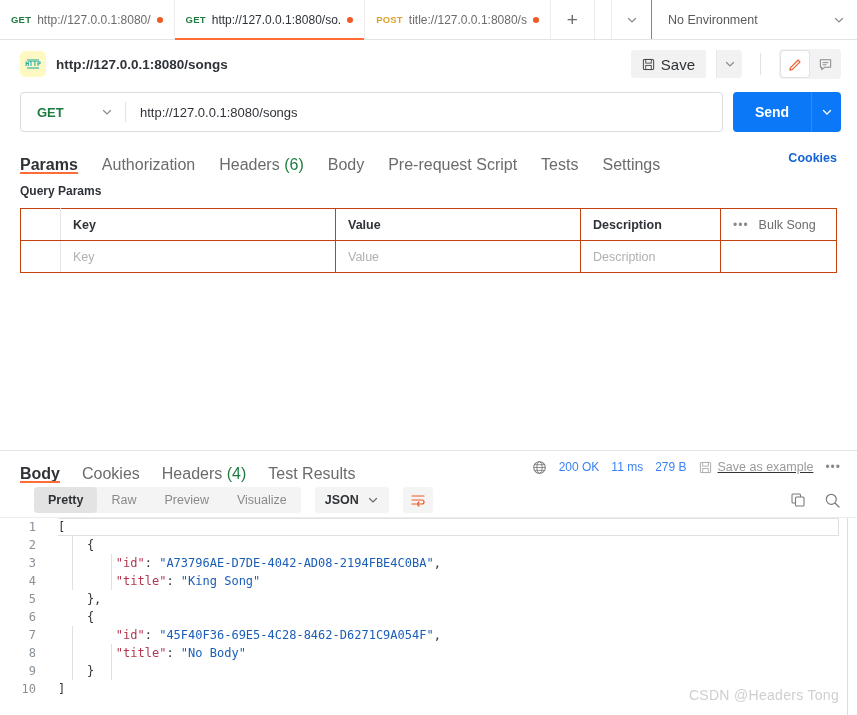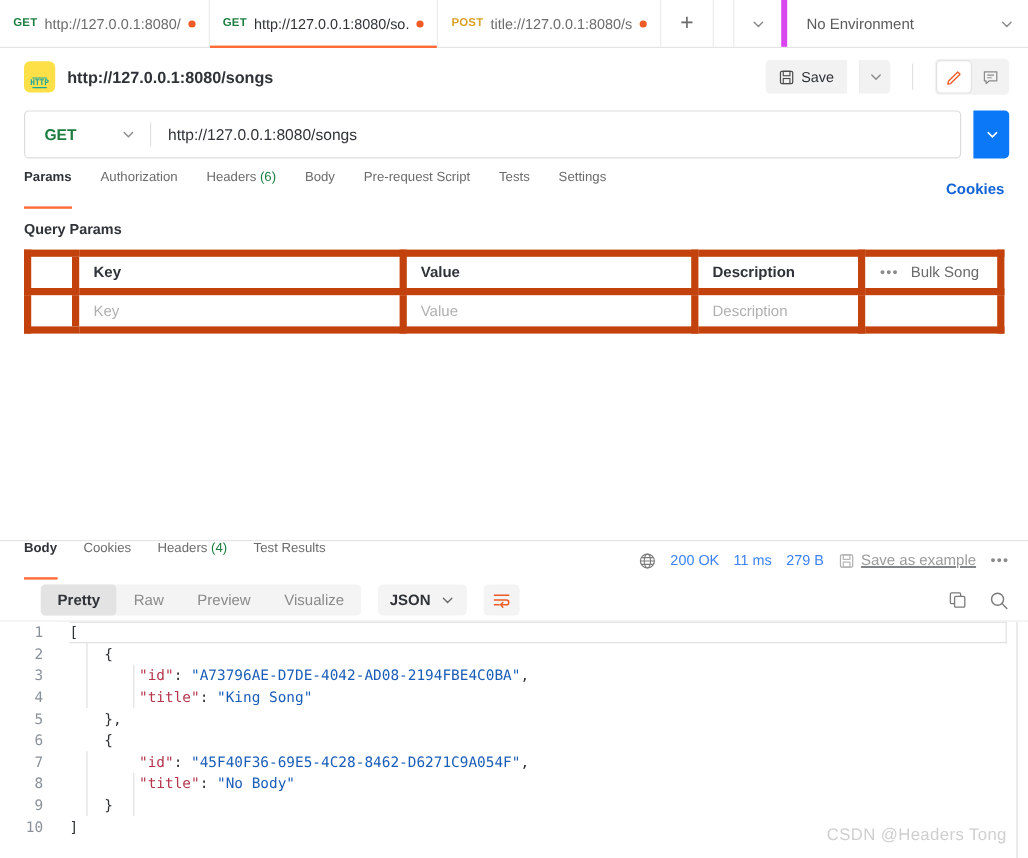--- a/index.html
+++ b/index.html
@@ -37,37 +37,37 @@
     color: #6b6b6b; font-size: 19px; cursor: pointer; border-right: 1px solid #ececec;
   }
   .tabstrip-spacer { flex: 1; }
   .tab-chevron {
     width: 40px; display: flex; align-items: center; justify-content: center;
     color: #8a8a8a; cursor: pointer; border-left: 1px solid #ececec;
   }
   .env-select {
     width: 206px; display: flex; align-items: center; justify-content: space-between;
     padding: 0 12px 0 16px; color: #5a5a5a; font-size: 12.5px; cursor: pointer;
-    border-left: 5px solid #d946ef;
+    border-left: 1px solid #d946ef;
   }
 
   
   .reqbar {
     height: 48px; display: flex; align-items: center; padding: 0 16px 0 20px;
     flex: 0 0 48px; gap: 10px;
   }
   .http-badge {
-    width: 26px; height: 26px; border-radius: 5px; background: #fde047;
-    display: flex; align-items: flex-end; justify-content: center; flex: 0 0 26px;
+    width: 26px; height: 26px; border-radius: 5px; background: #fef9c3;
+    display: flex; align-items: center; justify-content: center; flex: 0 0 26px;
   }
   .req-title { font-size: 13.5px; font-weight: bold; color: #2f3338; flex: 1; }
   .save-btn {
     display: flex; align-items: center; gap: 6px; height: 28px;
     padding: 0 11px; background: #f2f2f2; border-radius: 4px 0 0 4px;
-    font-size: 12px; color: #2f3338; cursor: pointer;
+    font-size: 15px; color: #2f3338; cursor: pointer;
   }
   .save-caret {
     width: 26px; height: 28px; background: #f2f2f2; border-radius: 0 4px 4px 0;
     display: flex; align-items: center; justify-content: center;
     color: #8a8a8a; cursor: pointer; border-left: 1px solid #e6e6e6;
   }
   .vdiv { width: 1px; height: 22px; background: #e2e2e2; margin: 0 8px; }
   .icon-btn {
     width: 30px; height: 28px; display: flex; align-items: center; justify-content: center;
     cursor: pointer; border-radius: 4px;
@@ -103,39 +103,39 @@
     display: flex; align-items: center; justify-content: center;
     border-radius: 0 4px 4px 0; cursor: pointer; border-left: 1px solid #2f8bf8;
   }
 
   
   .reqtabs {
     height: 32px; display: flex; align-items: center; padding: 0 20px;
     gap: 24px; flex: 0 0 32px; position: relative;
   }
   .rtab {
-    font-size: 11px; color: #6b6b6b; cursor: pointer; position: relative;
-    height: 32px; display: flex; align-items: flex-start;
+    font-size: 16px; color: #6b6b6b; cursor: pointer; position: relative;
+    height: 32px; display: flex; align-items: flex-end;
   }
   .rtab.active { color: #2f3338; font-weight: bold; }
   .rtab.active::after {
     content: ""; position: absolute; left: 0; right: 0; bottom: 0;
     height: 2px; background: #ff6c37;
   }
   .count-green { color: #1d7d41; }
   .cookies-link {
     margin-left: auto; color: #1263d6; font-size: 12.5px; font-weight: bold; cursor: pointer;
   }
 
   
   .params-area { padding: 10px 20px 0 20px; flex: 0 0 auto; }
   .section-label { font-size: 12px; font-weight: bold; color: #2f3338; margin-bottom: 10px; }
   .ptable { width: 817px; border: 1px solid #e4e4e4; border-collapse: collapse; }
   .ptable td {
-    border: 6px solid #c2410c; height: 32px; padding: 0 12px;
+    border: 1px solid #c2410c; height: 32px; padding: 0 12px;
     font-size: 12.5px; vertical-align: middle;
   }
   .ptable .chk-col { width: 40px; border-right: 1px solid #e4e4e4; }
   .ptable .hdr { font-weight: bold; color: #2f3338; }
   .ptable .ph { color: #b0b0b0; }
   .bulk-cell { width: 116px; text-align: left; }
   .bulk-inner { display: flex; align-items: center; gap: 10px; color: #6b6b6b; cursor: pointer; }
   .dots { letter-spacing: 1px; font-size: 12px; color: #8a8a8a; }
   .col-key { width: 275px; }
   .col-val { width: 245px; }
@@ -287,20 +287,21 @@
       <div class="method">
         <span class="verb-lg">GET</span>
         <svg width="12" height="12" viewBox="0 0 12 12">
           <path d="M2.5 4.5 L6 8 L9.5 4.5" fill="none" stroke="#8a8a8a" stroke-width="1.2" stroke-linecap="round"></path>
         </svg>
       </div>
       <div class="method-div"></div>
       <input class="url-input" type="text" value="http://127.0.0.1:8080/songs" style="">
     </div>
     <div class="send-wrap">
+      <div class="send-btn">Send</div>
       <div class="send-caret">
         <svg width="12" height="12" viewBox="0 0 12 12">
           <path d="M2.5 4.5 L6 8 L9.5 4.5" fill="none" stroke="#ffffff" stroke-width="1.3" stroke-linecap="round"></path>
         </svg>
       </div>
     </div>
   </div>
 
   <div class="reqtabs" id="req-tabs">
       <div class="rtab active">

